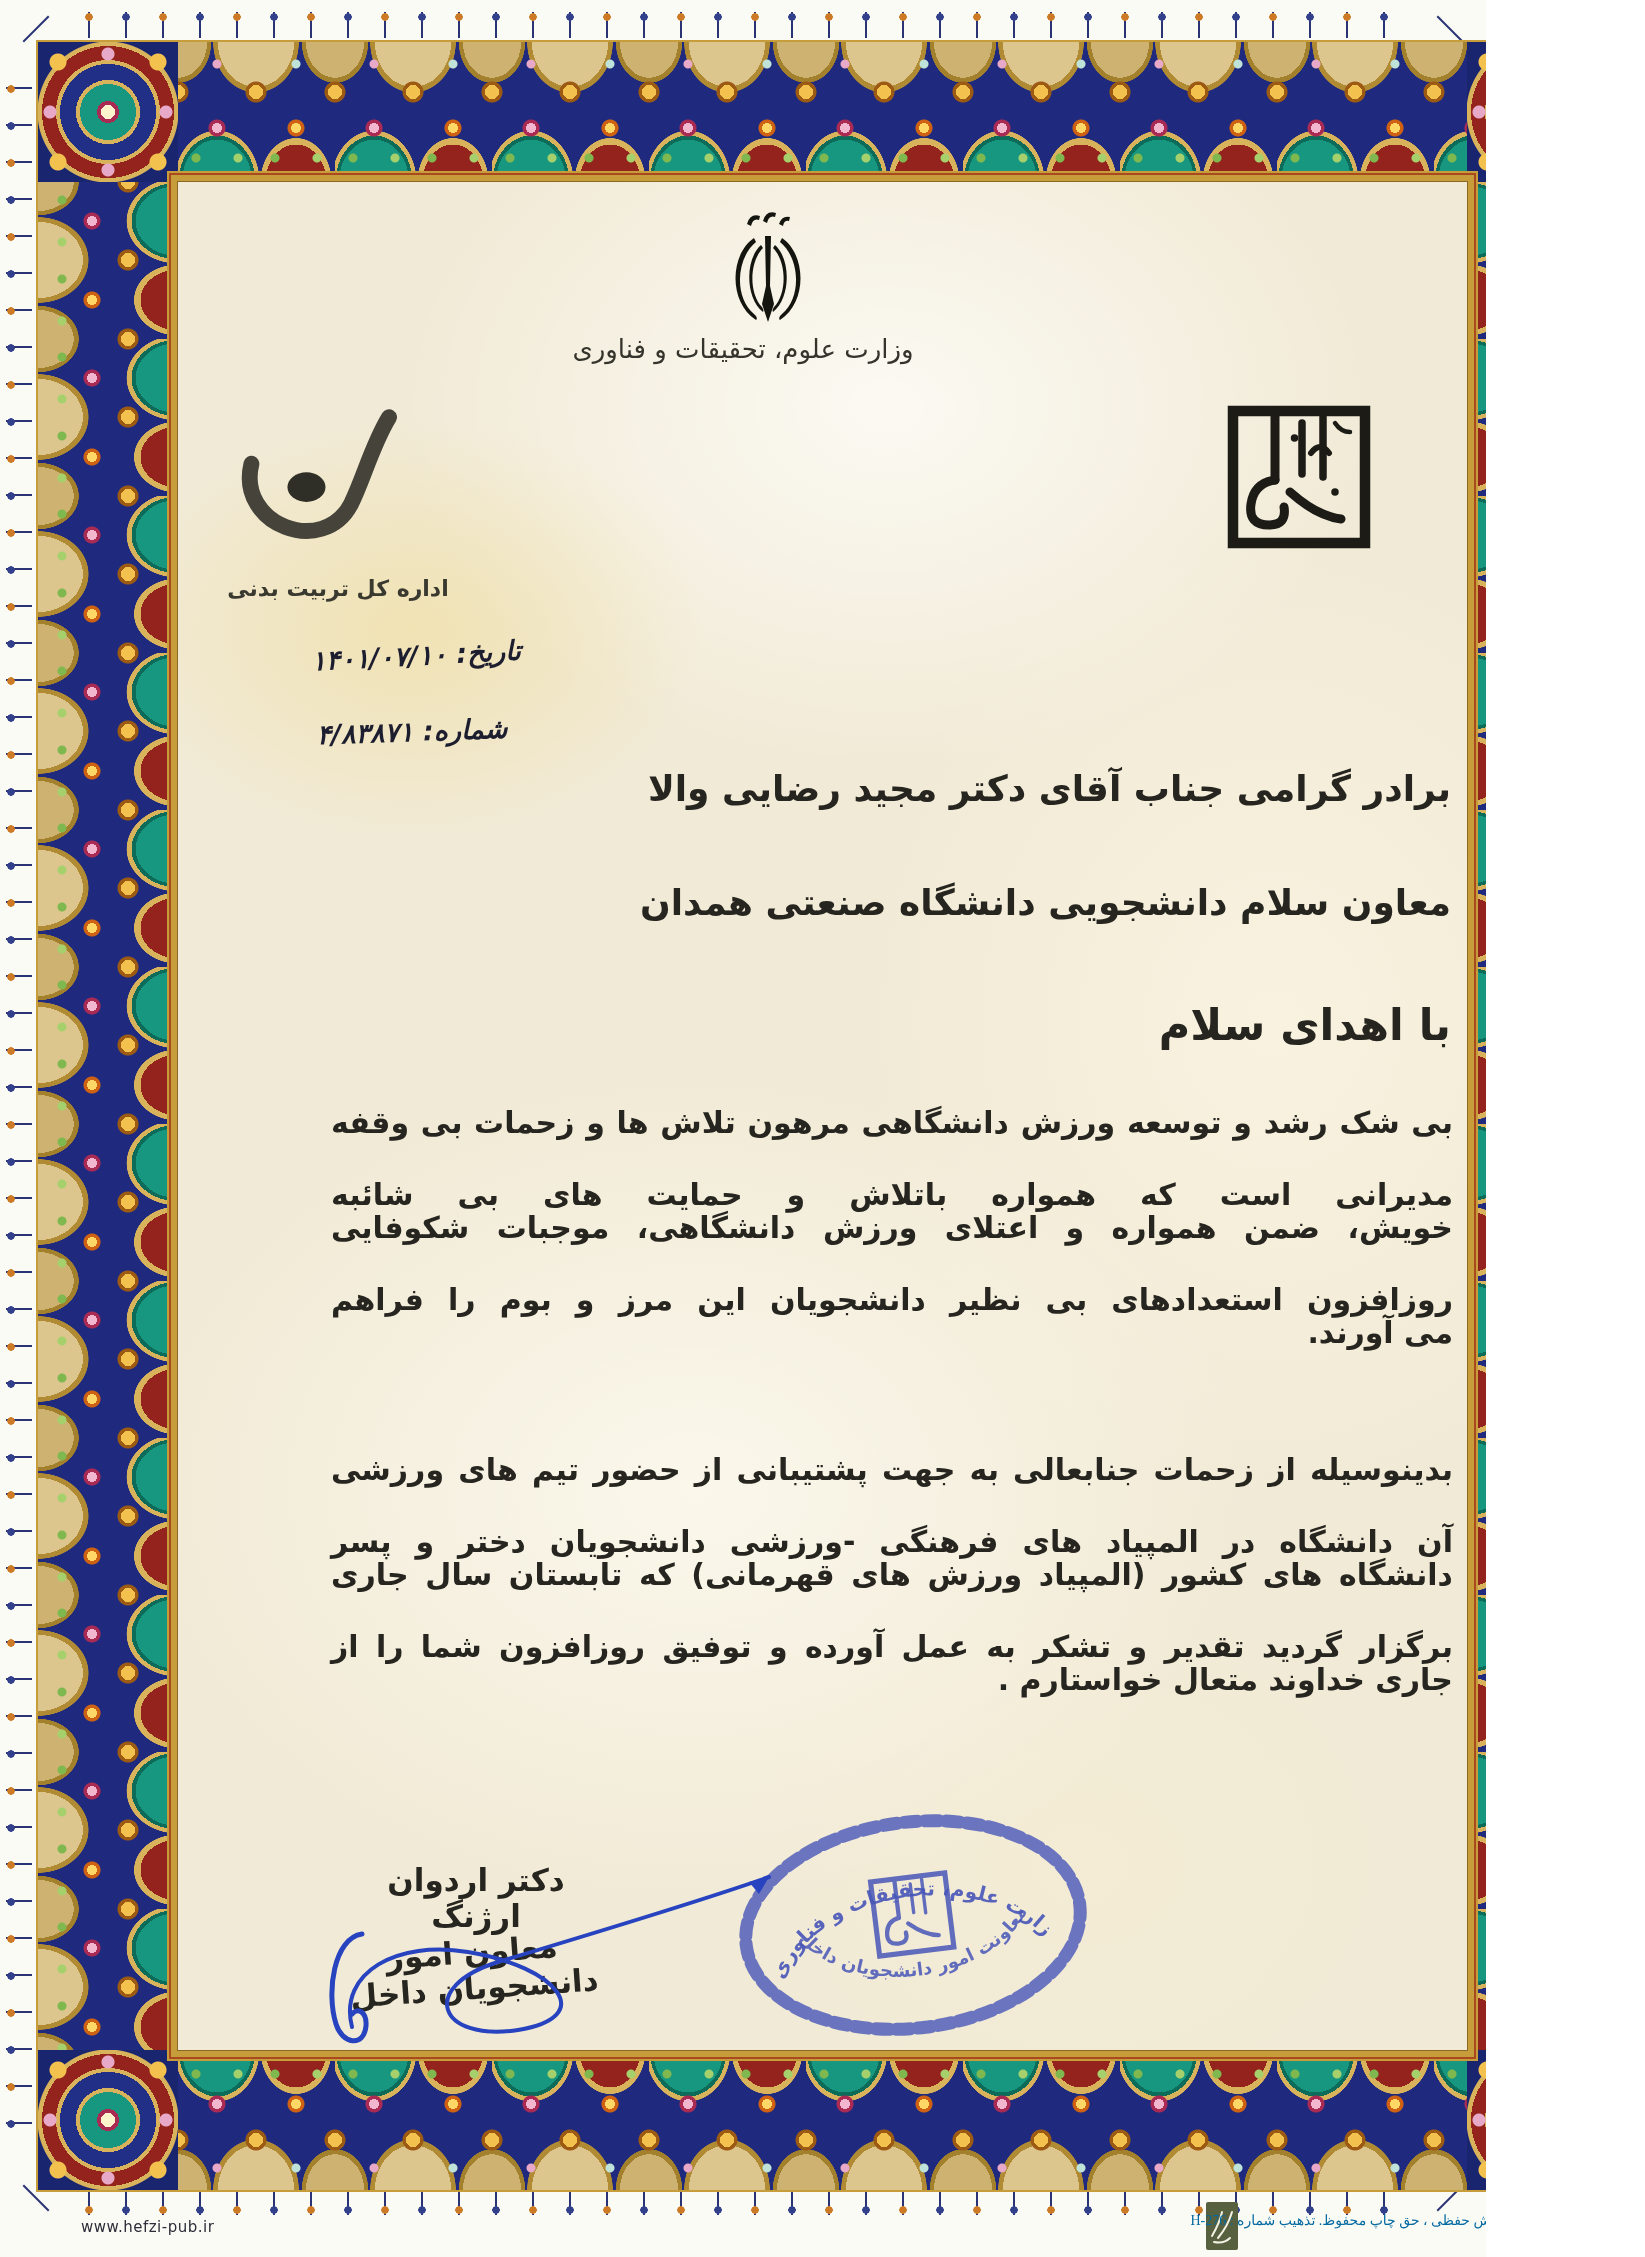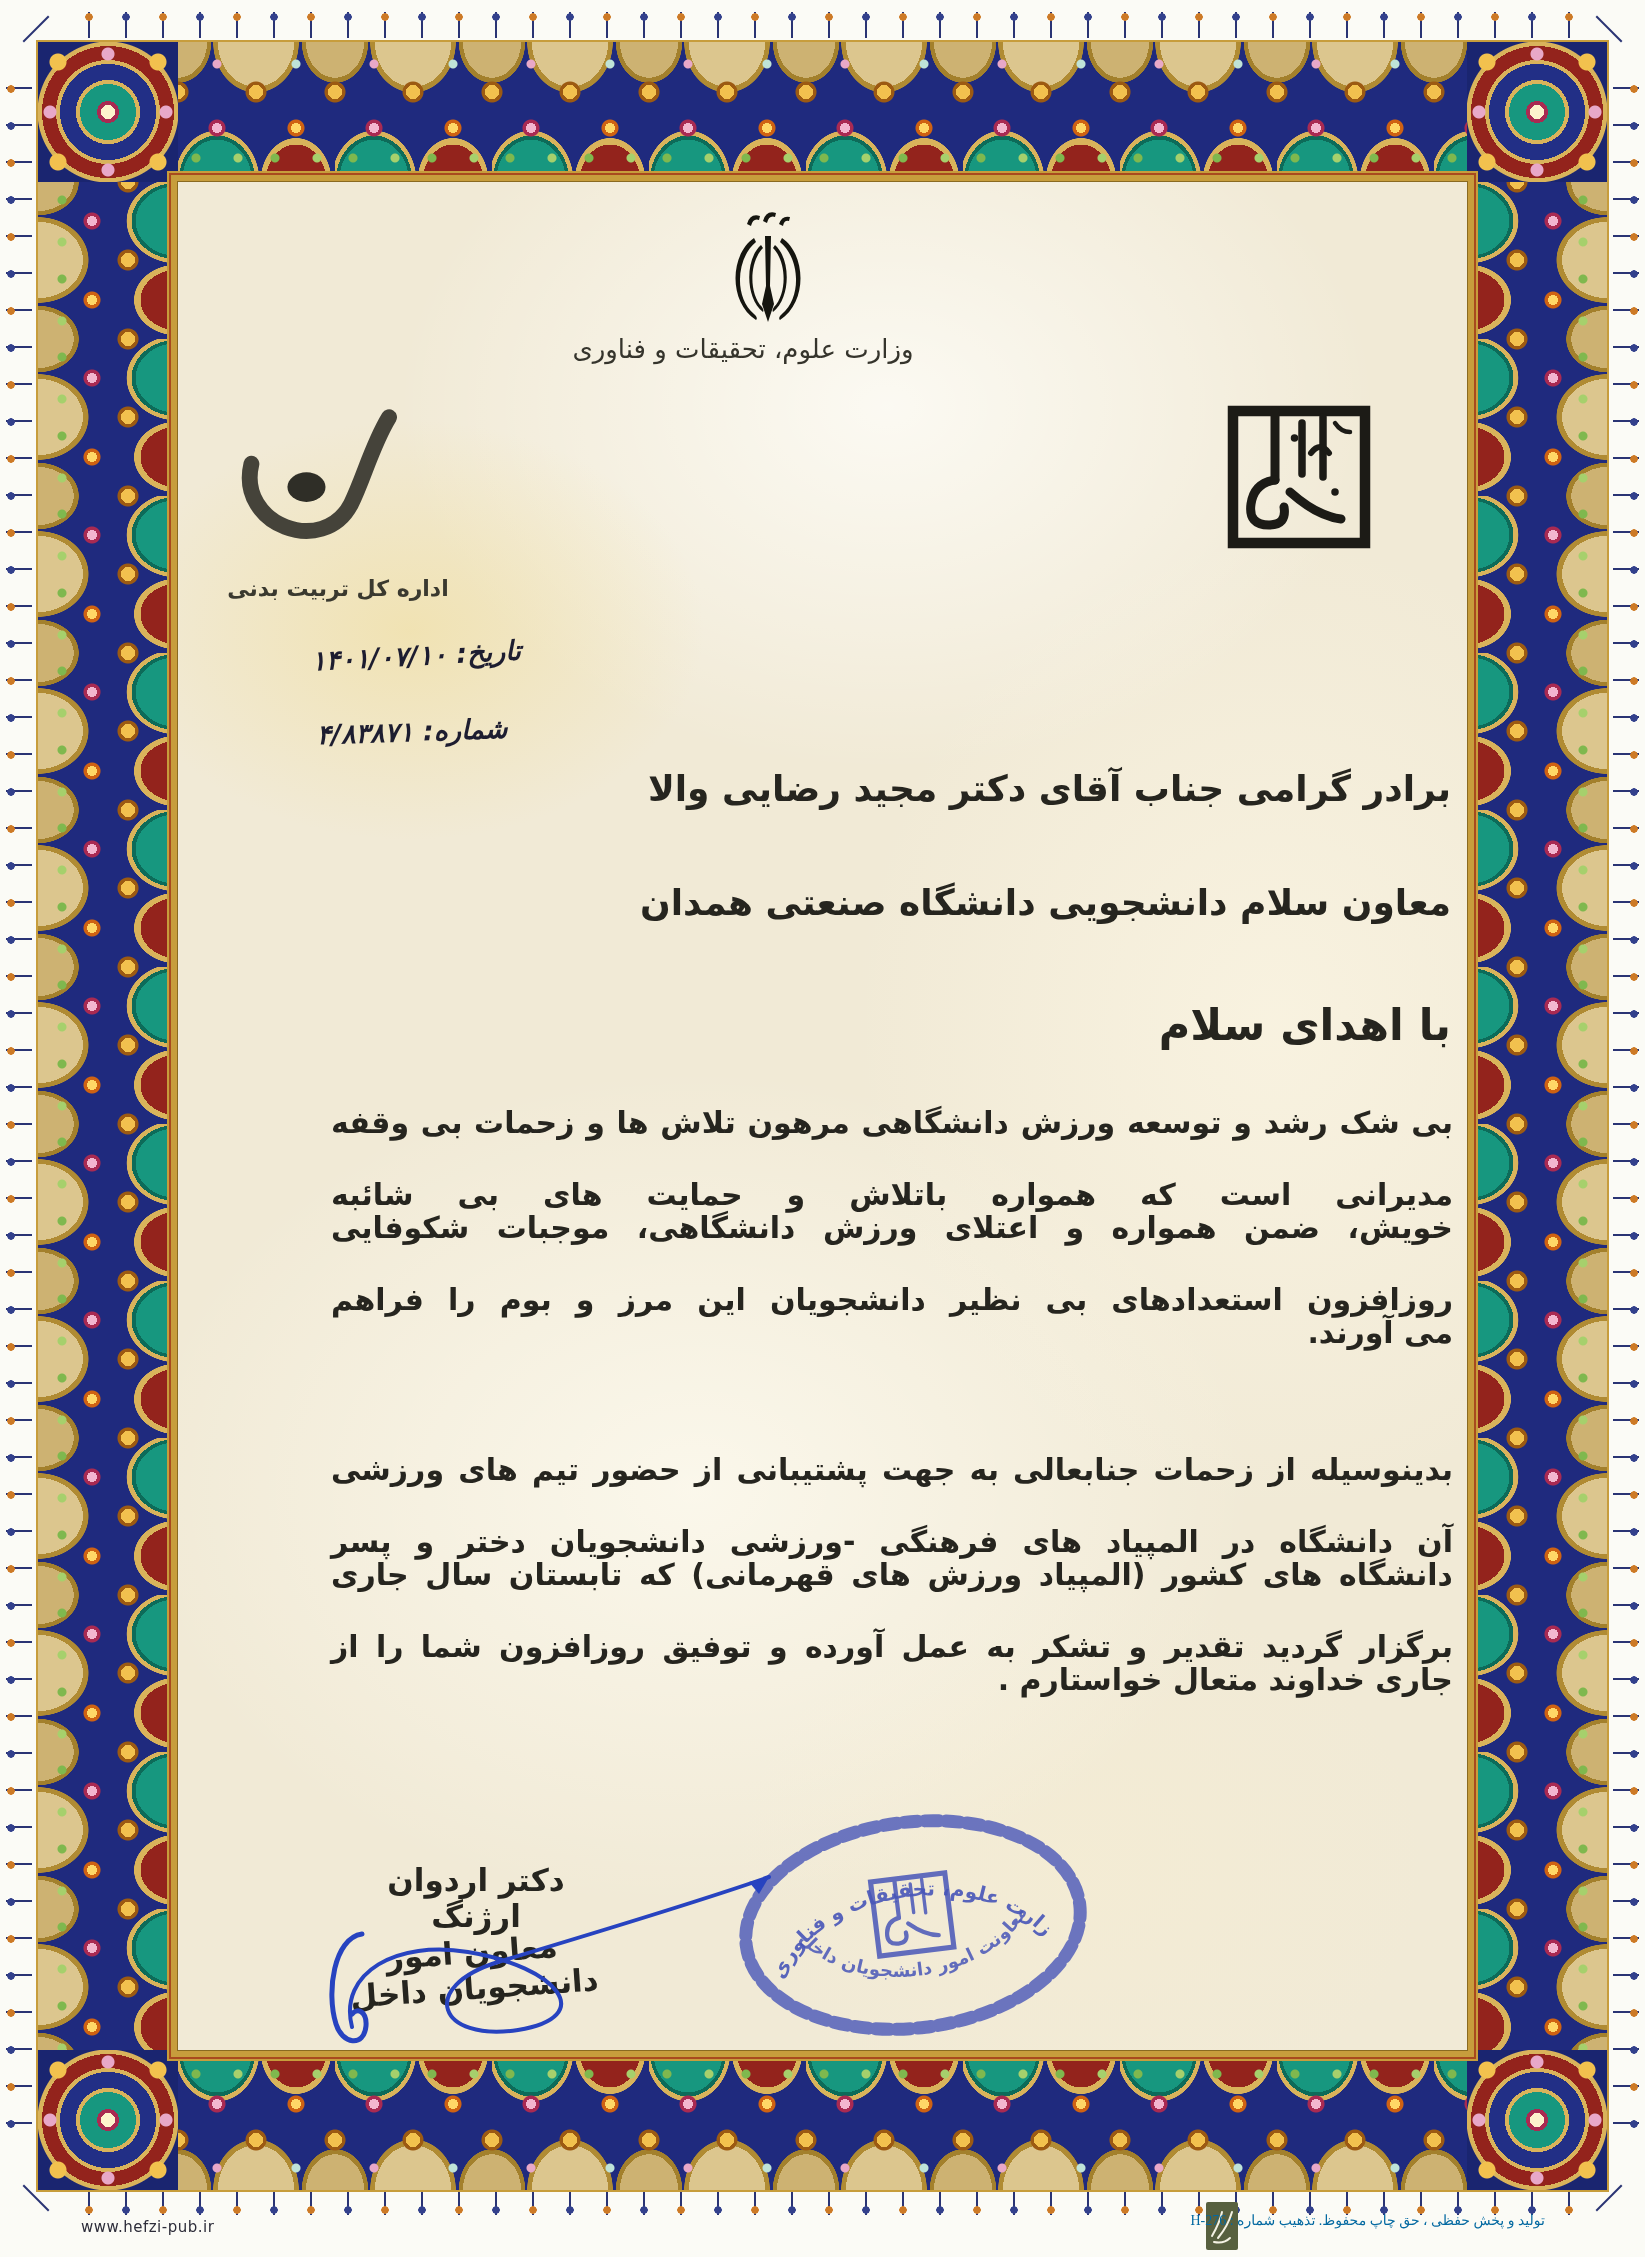--- a/index.html
+++ b/index.html
@@ -1,16 +1,16 @@
 <!DOCTYPE html>
 <html lang="fa"><head>
 <meta charset="utf-8">
 <style>
   html,body{margin:0;padding:0;}
-  .page{position:relative;width:1645px;height:2257px;background:#fbfbf6;overflow:hidden;
+  .page{position:relative;width:1486px;height:2257px;background:#fbfbf6;overflow:hidden;
         font-family:"DejaVu Sans",sans-serif;}
 
   
   .fringe{position:absolute;}
   .fringe-t{left:70px;right:70px;top:12px;height:26px;
     background-image:
       radial-gradient(circle at 19px 5px,#cd7a26 0 3.5px,rgba(0,0,0,0) 4px),
       radial-gradient(circle at 56px 5px,#32408c 0 3.5px,rgba(0,0,0,0) 4px),
       repeating-linear-gradient(90deg,rgba(0,0,0,0) 0 18px,#2a3474 18px 20px,rgba(0,0,0,0) 20px 37px);
     background-size:74px 26px,74px 26px,37px 26px;}

